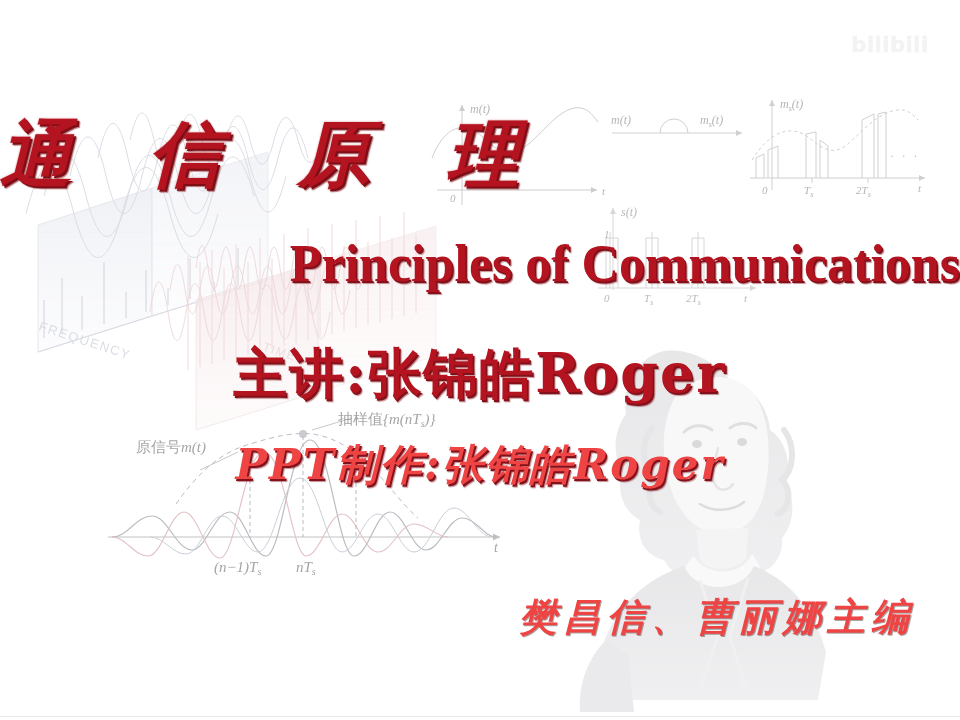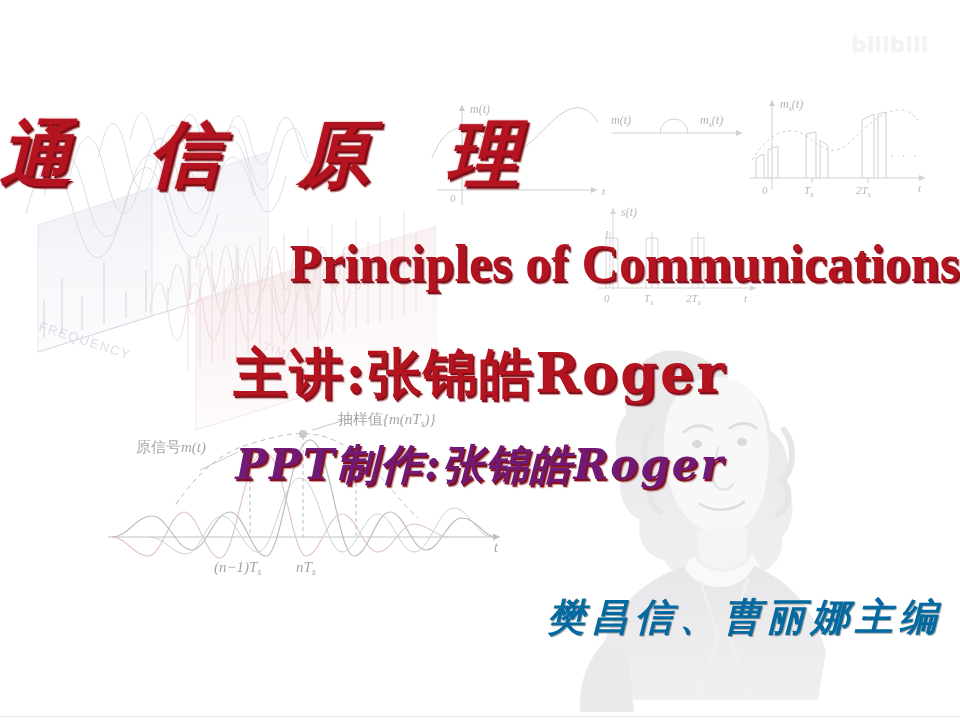--- a/index.html
+++ b/index.html
@@ -109,21 +109,21 @@
   #ppt-author {
     top: 444px;
     left: 0;
     width: 960px;
     text-align: center;
     font-family: "DejaVu Serif", "Liberation Serif", serif;
     font-weight: bold;
     font-style: italic;
     font-size: 42px;
     letter-spacing: 2px;
-    color: #701a75;
+    color: #ef4444;
     text-shadow:
        1.5px 1.5px 0 #83101a,
        2.5px 2.5px 1px rgba(120,10,18,0.45);
   }
 
   
   #ref-line-1 {
     top: 546px;
     left: 0;
     width: 915px;
@@ -139,23 +139,22 @@
   #ref-line-2 {
     top: 598px;
     left: 0;
     width: 915px;
     text-align: right;
     font-family: "DejaVu Serif", "Liberation Serif", serif;
     font-weight: bold;
     font-style: italic;
     font-size: 38px;
     letter-spacing: 6px;
-    color: #0369a1;
+    color: #ef4444;
     text-shadow: 1px 1px 0 rgba(0,0,0,0.35);
-    padding-left: 28px;
   }
 
   
   #frame-bottom-edge {
     position: absolute;
     left: 0;
     top: 716px;
     width: 960px;
     height: 1px;
     background: #e9e9e9;

